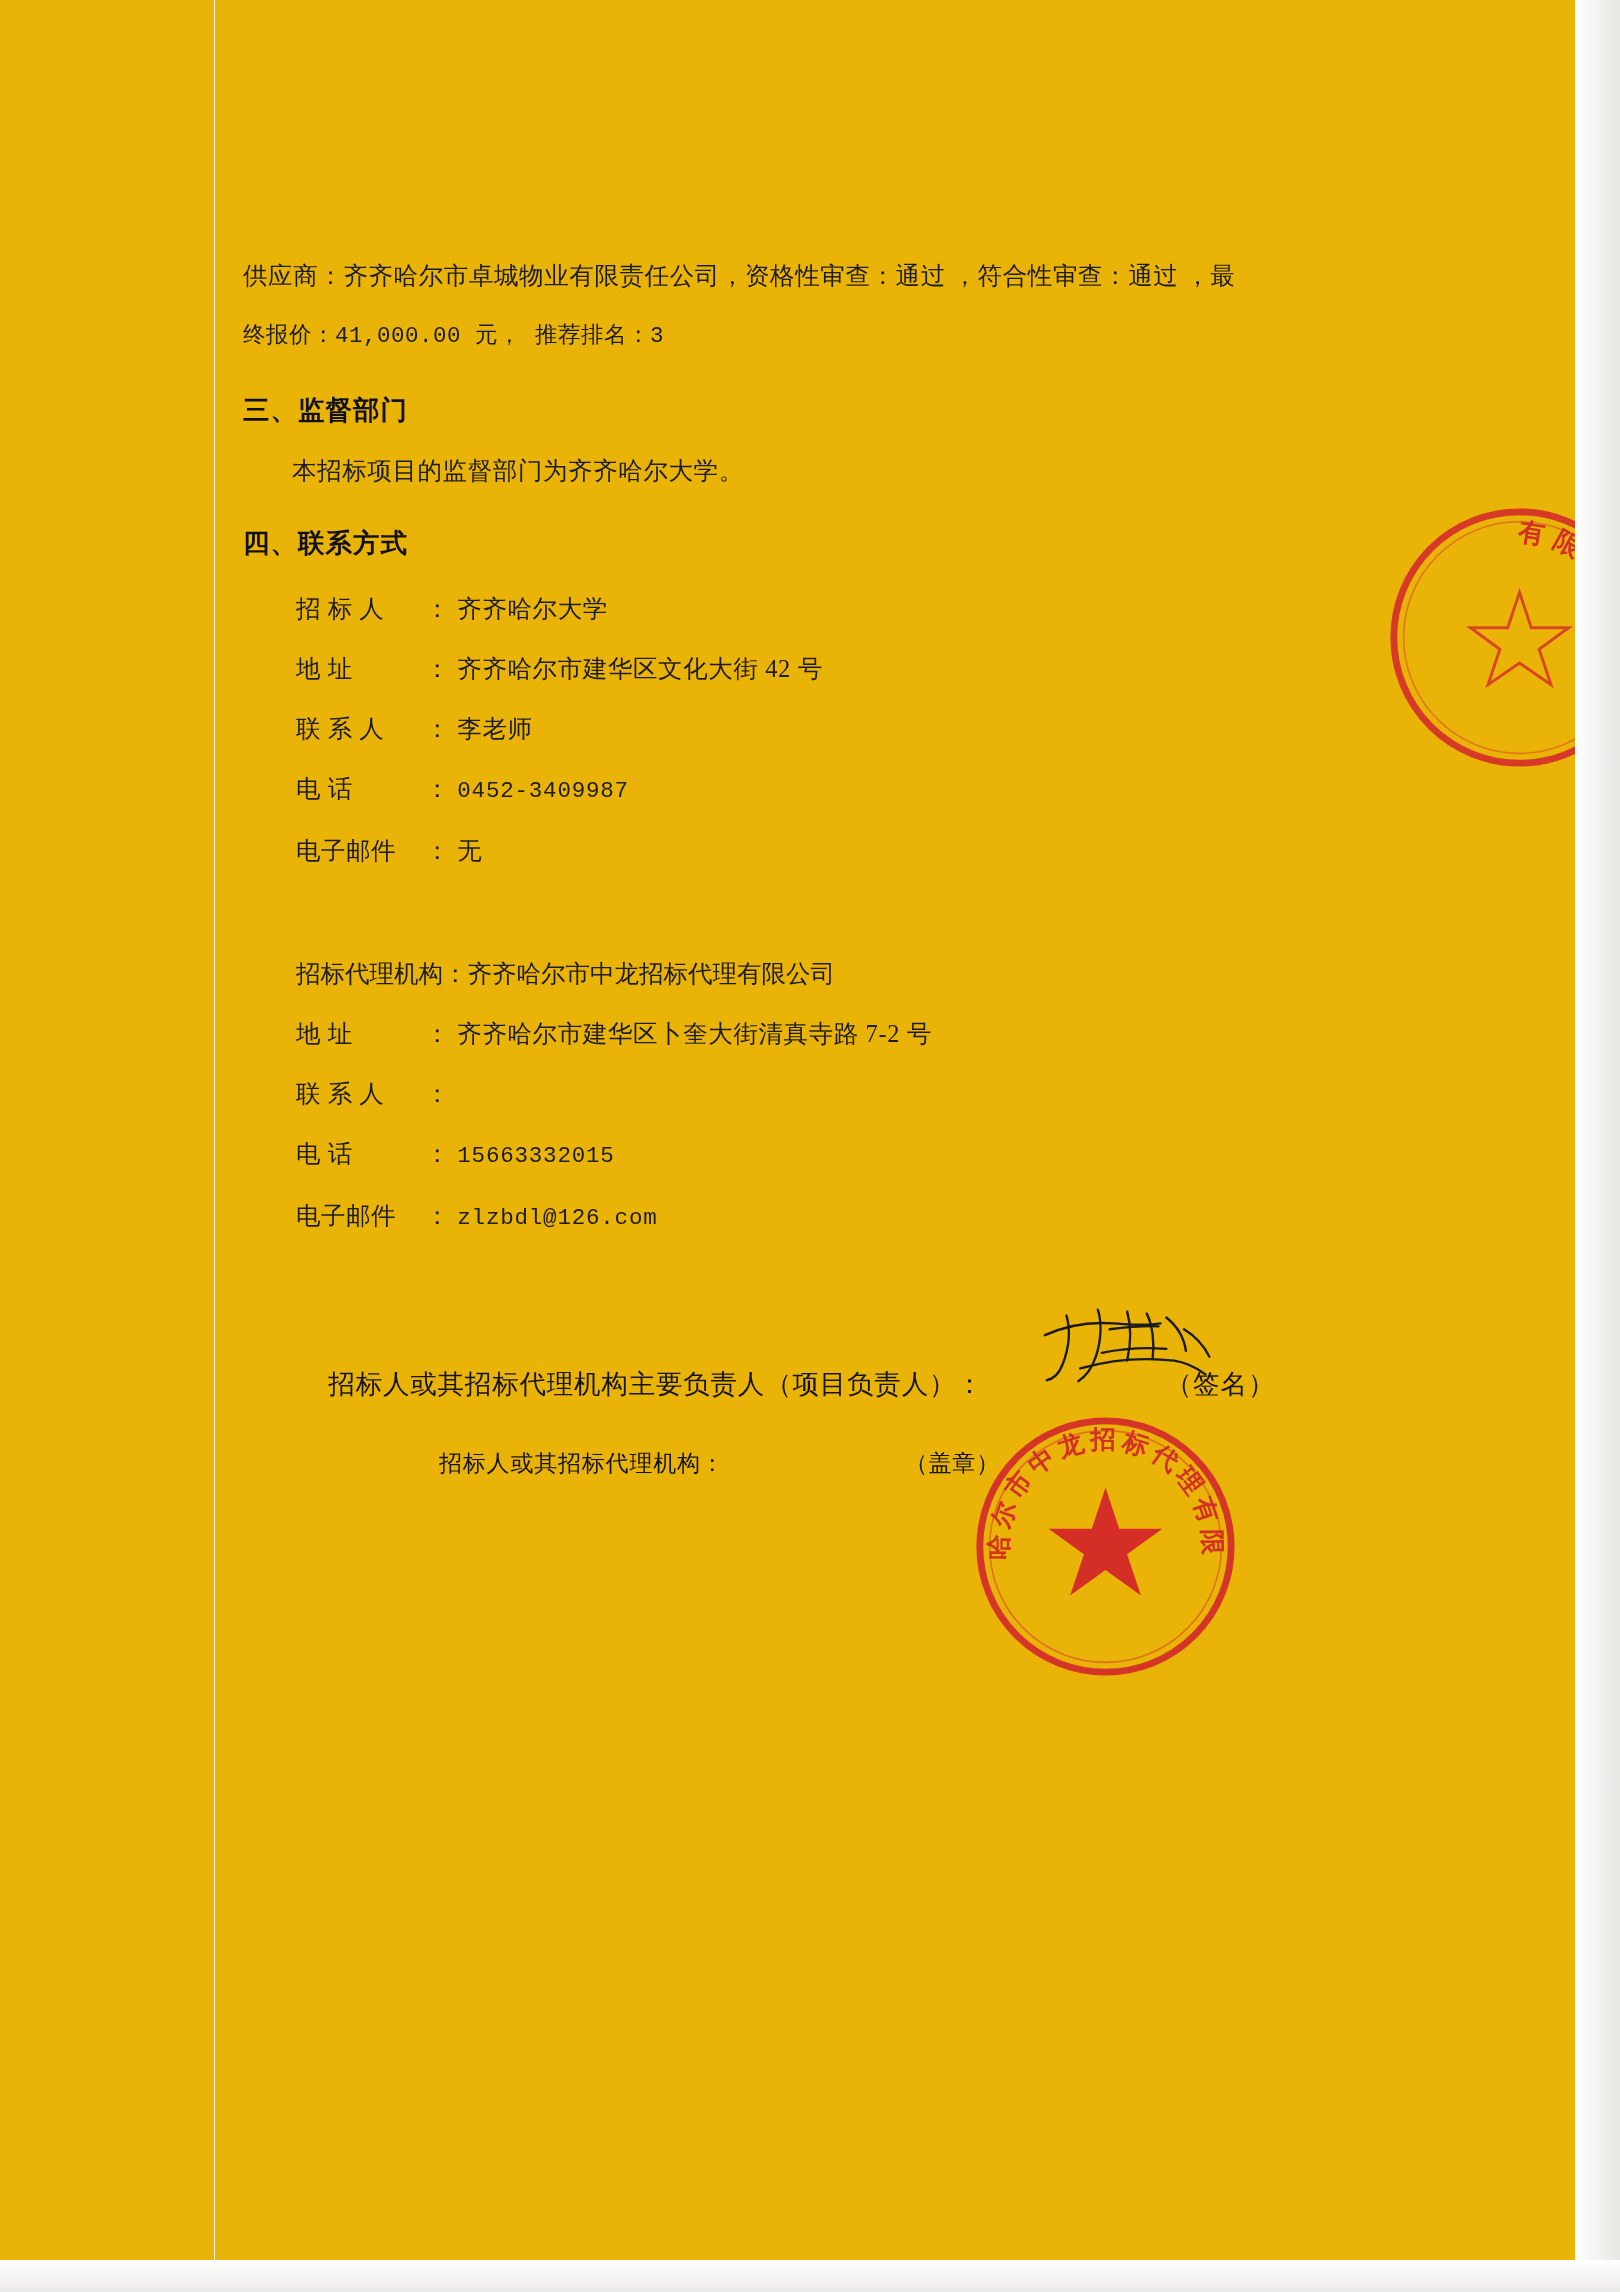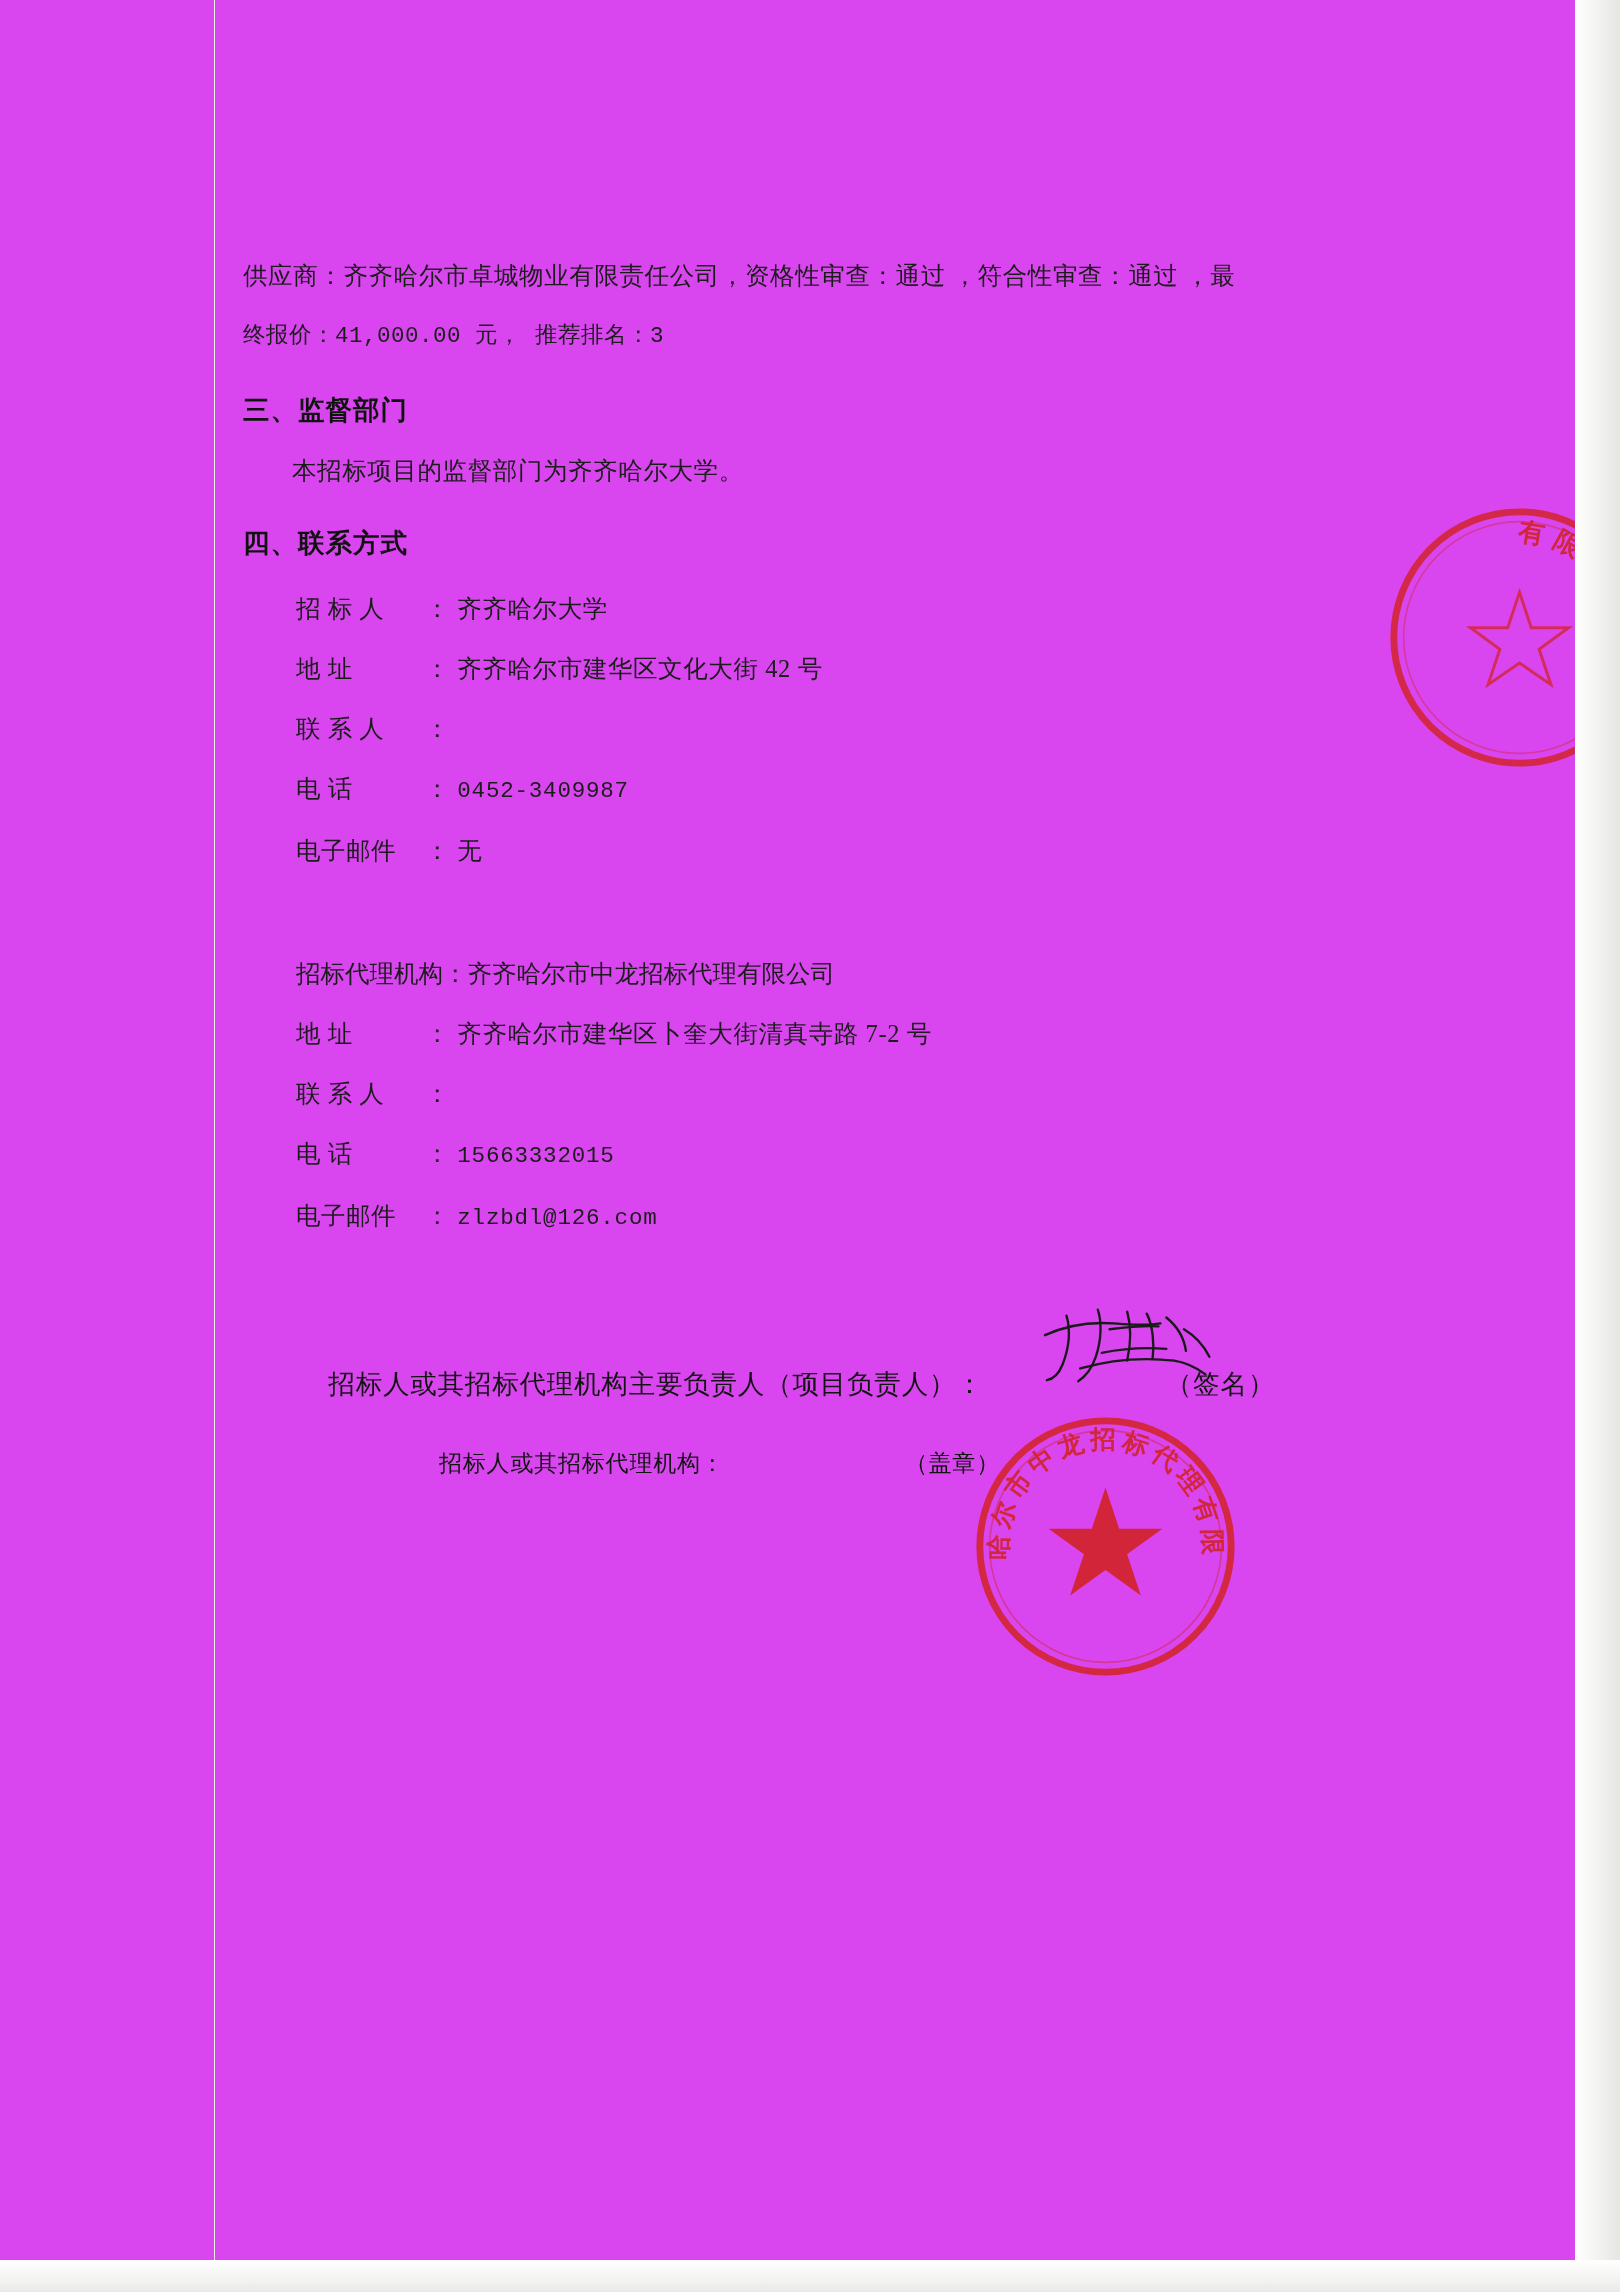--- a/index.html
+++ b/index.html
@@ -15,21 +15,21 @@
     overflow: hidden;
   }
 
   
   #page-sheet {
     position: absolute;
     left: 0;
     top: 0;
     width: 1620px;
     height: 2293px;
-    background: #d946ef;
+    background: #eab308;
     text-decoration: underline;
   }
   
   #scan-edge-right {
     position: absolute;
     right: 0;
     top: 0;
     width: 45px;
     height: 2293px;
     background: linear-gradient(to right, #ffffff 0%, #f2f2f0 55%, #e6e5e2 100%);
@@ -195,20 +195,21 @@
         <span class="contact-value">齐齐哈尔大学</span>
       </div>
       <div class="contact-row">
         <span class="contact-label">地    址</span>
         <span class="contact-sep">：</span>
         <span class="contact-value">齐齐哈尔市建华区文化大街 42 号</span>
       </div>
       <div class="contact-row">
         <span class="contact-label">联 系 人</span>
         <span class="contact-sep">：</span>
+        <span class="contact-value">李老师</span>
       </div>
       <div class="contact-row">
         <span class="contact-label">电    话</span>
         <span class="contact-sep">：</span>
         <span class="contact-value mono">0452-3409987</span>
       </div>
       <div class="contact-row">
         <span class="contact-label">电子邮件</span>
         <span class="contact-sep">：</span>
         <span class="contact-value">无</span>

